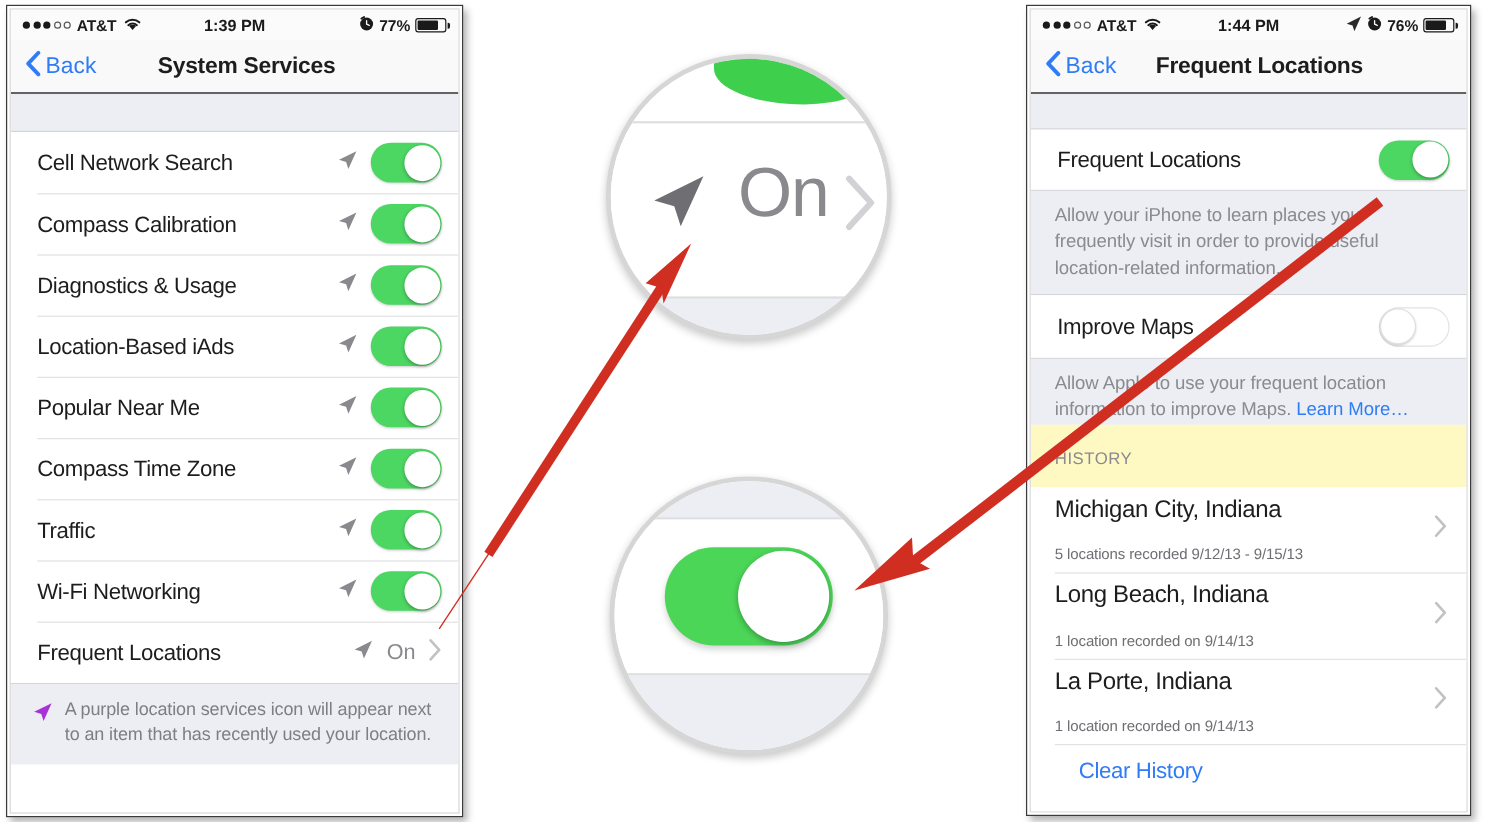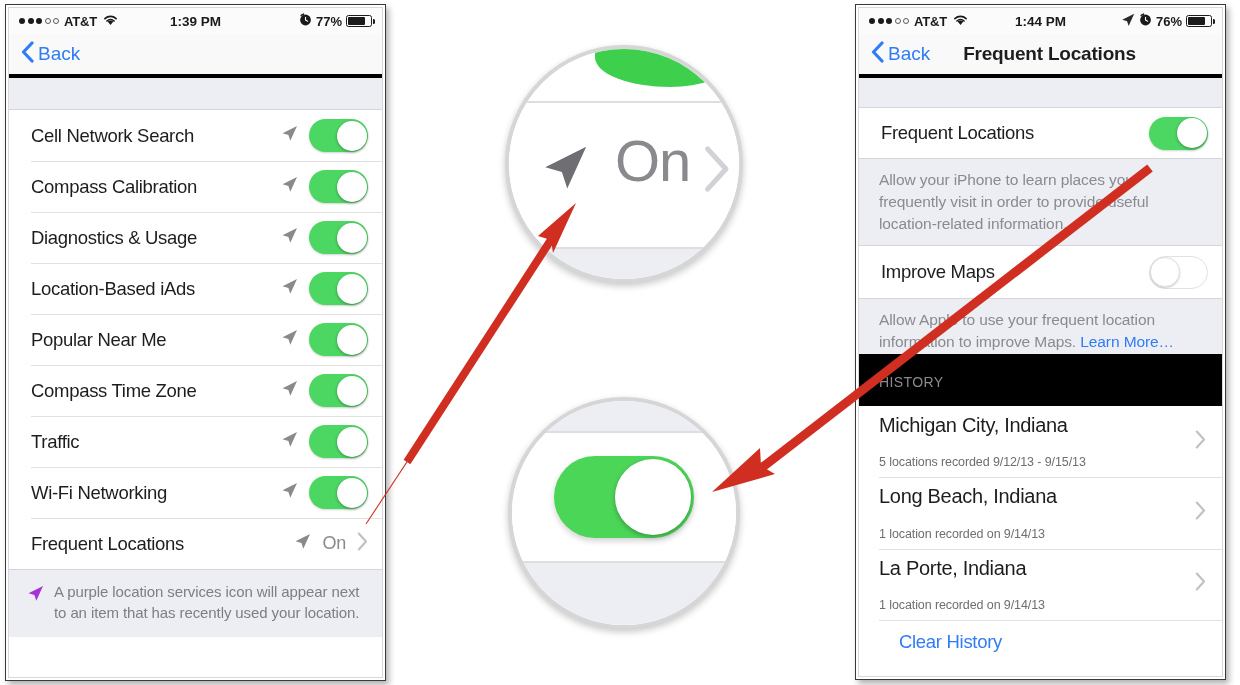--- a/index.html
+++ b/index.html
@@ -60,21 +60,21 @@
     content:"";position:absolute;right:-4px;top:3px;width:2.2px;height:5px;
     background:#1a1a1a;border-radius:0 1.5px 1.5px 0;
   }
   .battery i{display:block;height:100%;background:#1a1a1a;border-radius:1px;}
   .pct{font-size:13px;font-weight:bold;}
 
   
   .navbar{
     height:44px;
     background:#f9f9f9;
-    border-bottom:4px solid #000000;
+    border-bottom:1px solid #000000;
     display:flex;align-items:center;
     position:relative;
     box-sizing:border-box;
   }
   .backbtn{
     display:flex;align-items:center;gap:4px;
     padding-left:12px;color:#2f7cf6;font-size:19px;
     cursor:pointer;z-index:2;
   }
   .chev-back{display:block;}
@@ -138,21 +138,21 @@
   
   .desc{
     background:#eceef3;
     border-top:1px solid #d3d5da;border-bottom:1px solid #d3d5da;
     padding:10px 20px 12px 20px;
     font-size:15.5px;color:#8a8a90;line-height:1.42;letter-spacing:-.1px;
     box-sizing:border-box;
   }
   .desc a{color:#2f7cf6;text-decoration:none;}
   .sect-head{
-    background:#000000;
+    background:#fef9c3;
     padding:20px 20px 6px 20px;
     font-size:14px;color:#8a8a90;letter-spacing:.4px;
     box-sizing:border-box;
   }
   .hrow{
     display:flex;align-items:center;justify-content:space-between;
     padding:7px 16px 8px 20px;background:#fff;position:relative;
     box-sizing:border-box;
   }
   .hrow + .hrow::before{
@@ -250,20 +250,21 @@
 
     <div class="navbar">
       <div class="backbtn">
         <span class="chev-back">
           <svg width="13" height="22" viewBox="0 0 13 22">
             <path d="M11 2 L2.5 11 L11 20" stroke="#2f7cf6" stroke-width="3.2" fill="none" stroke-linecap="round" stroke-linejoin="round"></path>
           </svg>
         </span>
         <span>Back</span>
       </div>
+      <div class="navtitle">System Services</div>
     </div>
 
     <div class="gap" style="height:31px"></div>
 
     <div class="tbl">
 
       <div class="row" style="height:51px">
         <span class="row-label">Cell Network Search</span>
         <span class="row-right">
           <span class="loc-arrow">

